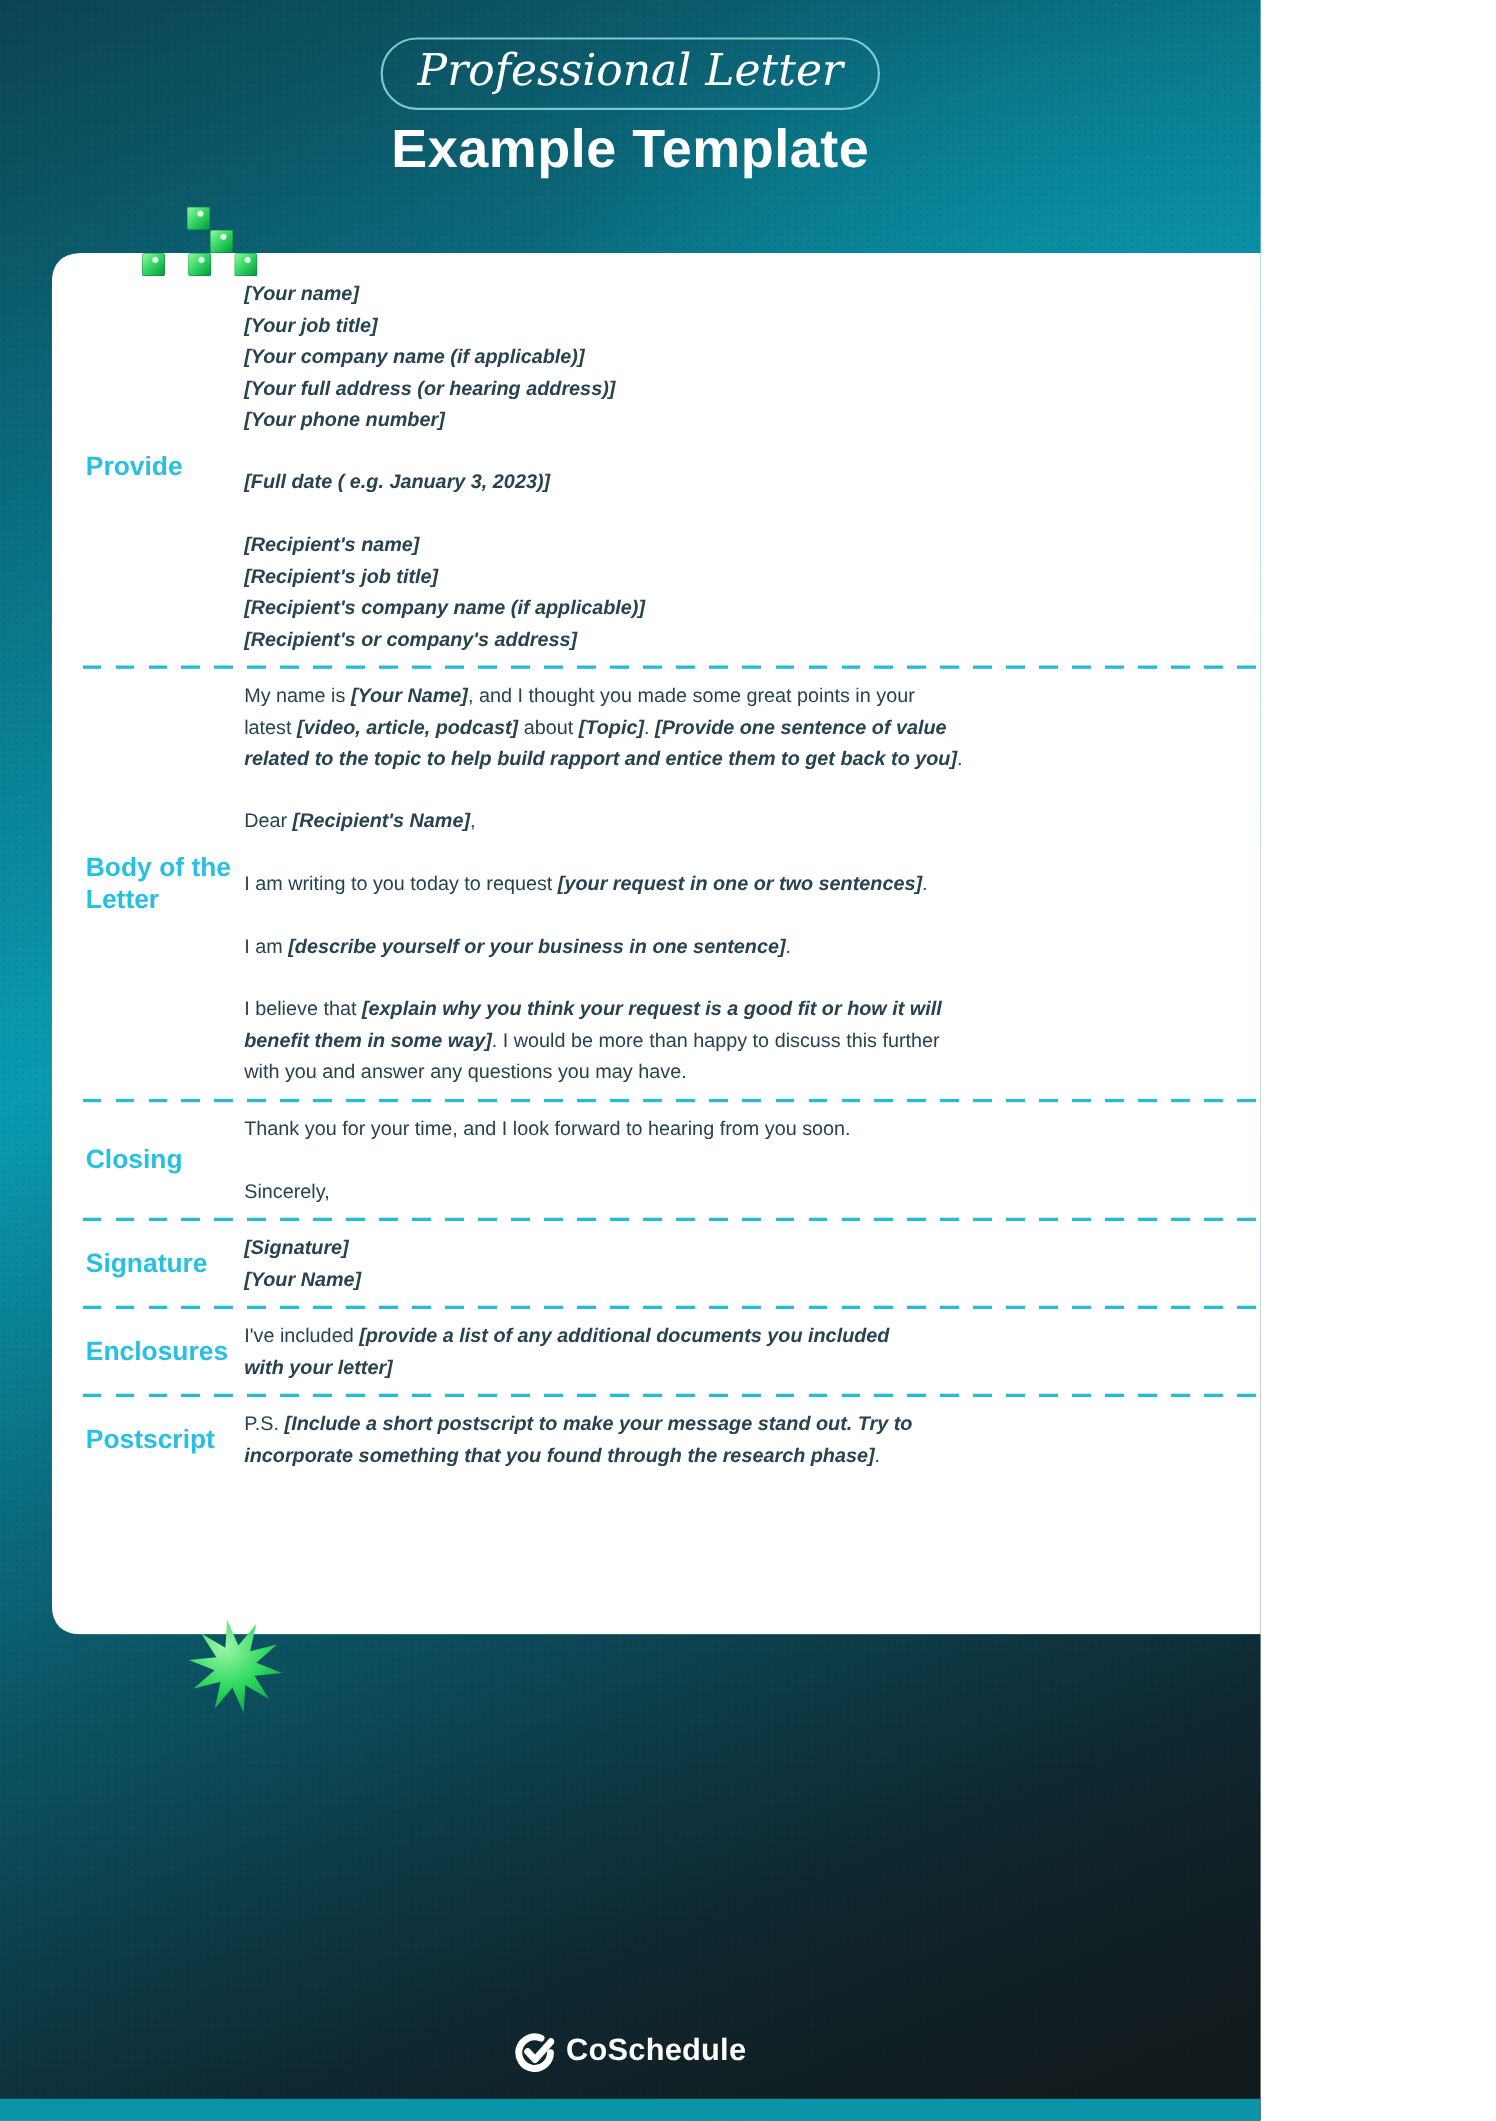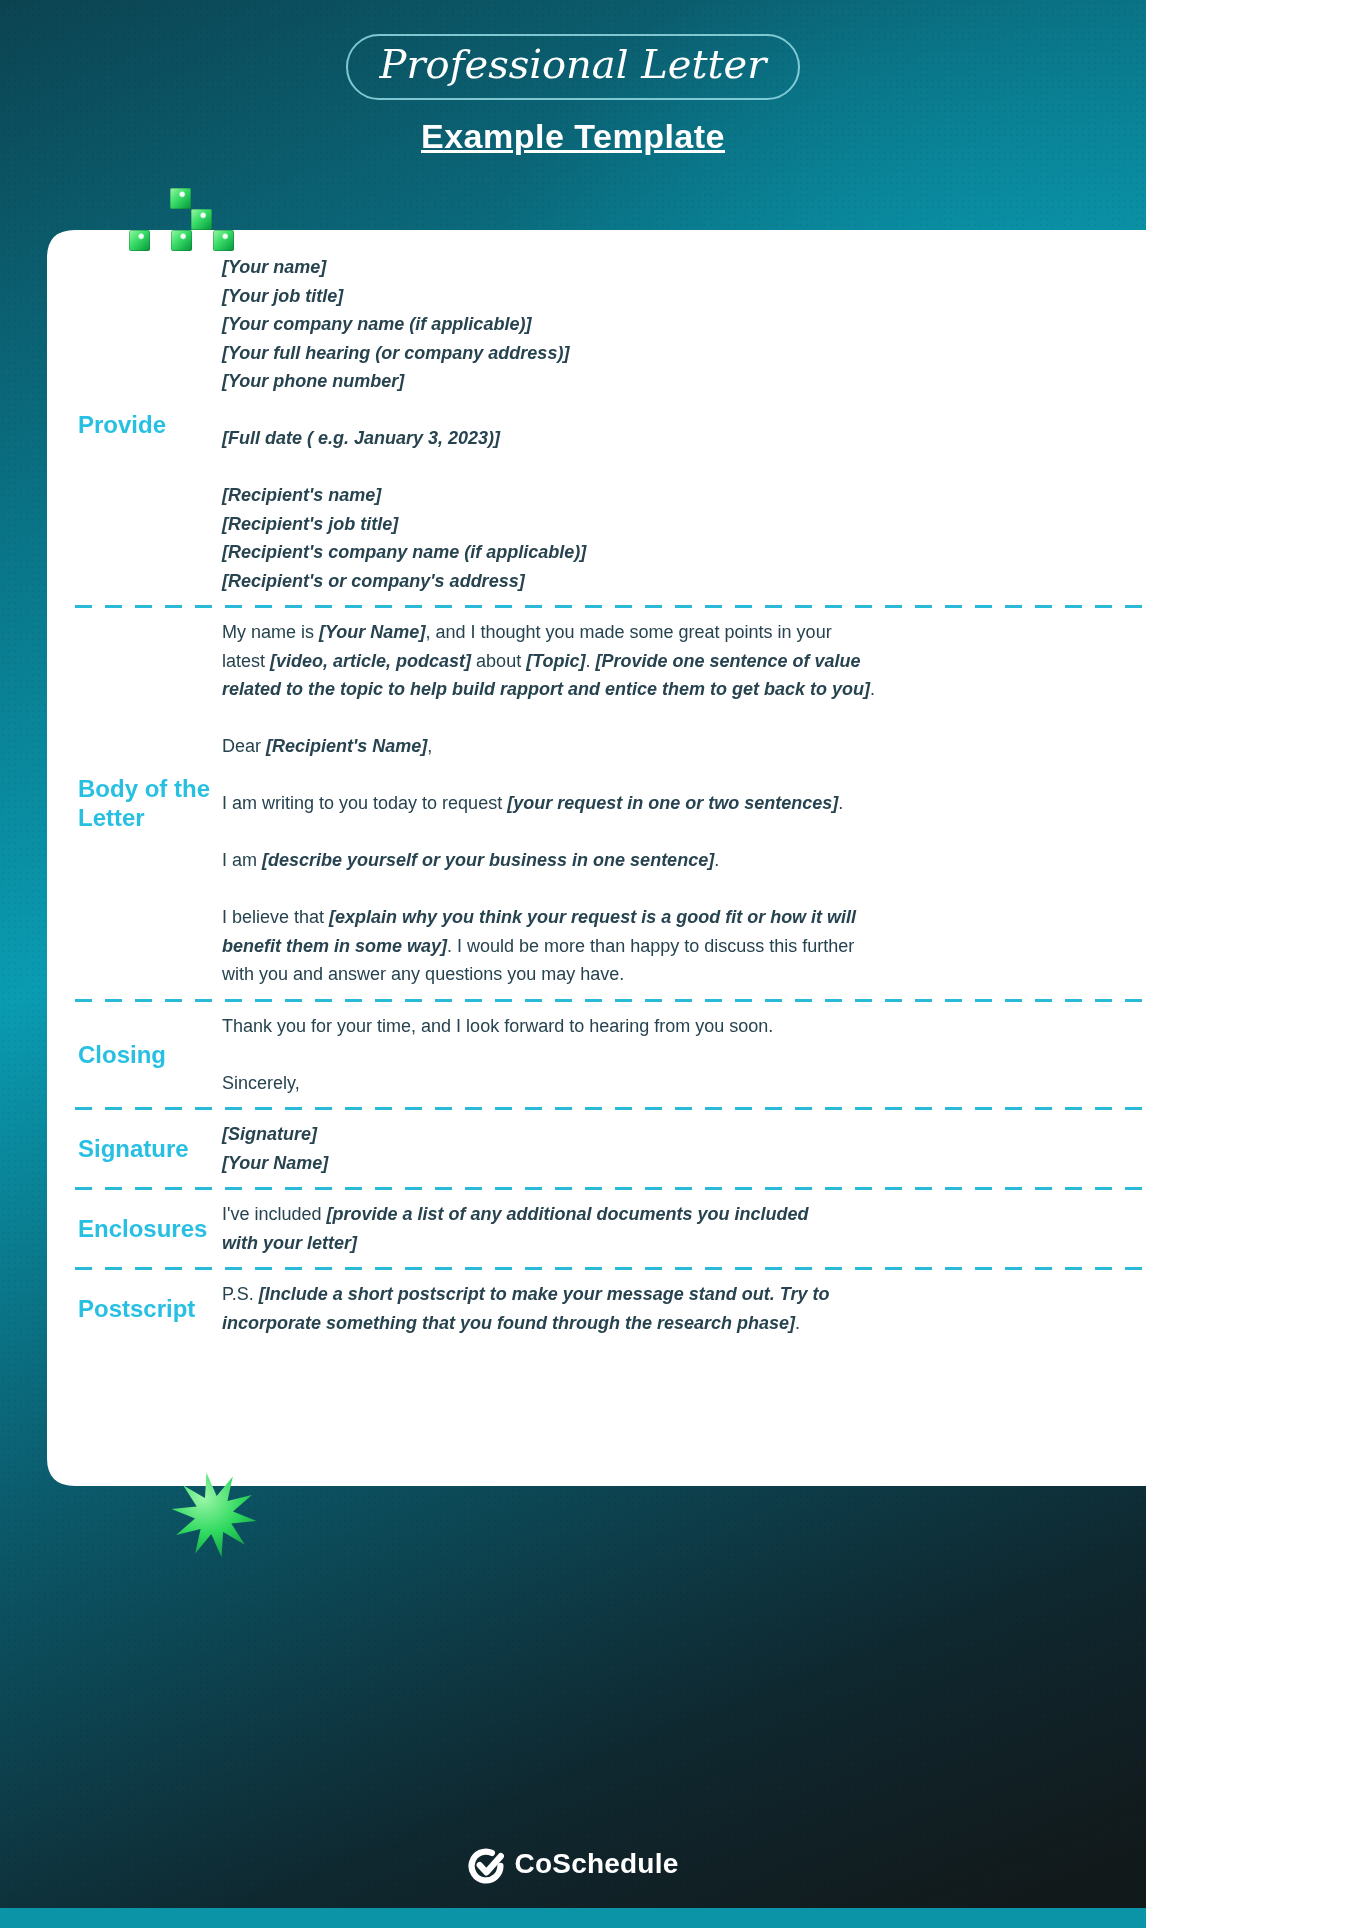--- a/index.html
+++ b/index.html
@@ -10,21 +10,21 @@
       linear-gradient(158deg,#0c4351 0%,#0a7386 22%,#0a9cb2 42%,#0b596a 64%,#0f2830 84%,#12191b 97%);}
   .bg-texture{position:absolute;inset:0;
     background-image:radial-gradient(rgba(0,0,0,.10) 1px, transparent 1.4px);
     background-size:6px 6px;opacity:.45;pointer-events:none;}
   
   .title-block{position:absolute;top:34px;left:0;right:0;text-align:center;color:#fff;}
   .eyebrow-pill{display:inline-block;border:2px solid rgba(148,219,228,.85);border-radius:40px;
     padding:4px 32px 10px 32px;}
   .eyebrow-pill span{font-family:"DejaVu Serif",serif;font-style:italic;font-weight:400;
     font-size:40px;line-height:48px;color:#fff;}
-  .main-title{margin:10px 0 0 0;font-size:34px;line-height:52px;font-weight:700;letter-spacing:.5px;color:#fff;text-decoration:underline;}
+  .main-title{margin:10px 0 0 0;font-size:49px;line-height:52px;font-weight:700;letter-spacing:.5px;color:#fff;}
   
   .card{position:absolute;left:47px;top:230px;width:1254px;height:1256px;background:#ffffff;
     clip-path:path('M28 0 H1183 L1254 71 V1228 Q1254 1256 1226 1256 H28 Q0 1256 0 1228 V28 Q0 0 28 0 Z');}
   .fold{position:absolute;left:1182px;top:0;}
   .sections{padding-top:23px;}
   .section{display:grid;grid-template-columns:175px 1fr;}
   .label{align-self:center;margin-left:31px;width:132px;
     color:#27c0e2;font-size:24px;line-height:29px;font-weight:700;}
   .content{font-size:18px;line-height:28.5px;color:#26434f;padding-right:30px;}
   .para{margin-bottom:28.5px;}
@@ -65,21 +65,21 @@
       <path d="M1 0 L72 71 L17 67 Q1 65 1 49 Z" fill="#12b6ca"></path>
     </svg>
     <div class="sections">
         <div class="section">
           <div class="label">Provide</div>
           <div class="content">
             <div class="para">
               <div class="line"><span class="ph">[Your name]</span></div>
               <div class="line"><span class="ph">[Your job title]</span></div>
               <div class="line"><span class="ph">[Your company name (if applicable)]</span></div>
-              <div class="line"><span class="ph">[Your full hearing (or company address)]</span></div>
+              <div class="line"><span class="ph">[Your full address (or hearing address)]</span></div>
               <div class="line"><span class="ph">[Your phone number]</span></div>
             </div>
             <div class="para">
               <div class="line"><span class="ph">[Full date ( e.g. January 3, 2023)]</span></div>
             </div>
             <div class="para">
               <div class="line"><span class="ph">[Recipient's name]</span></div>
               <div class="line"><span class="ph">[Recipient's job title]</span></div>
               <div class="line"><span class="ph">[Recipient's company name (if applicable)]</span></div>
               <div class="line"><span class="ph">[Recipient's or company's address]</span></div>

